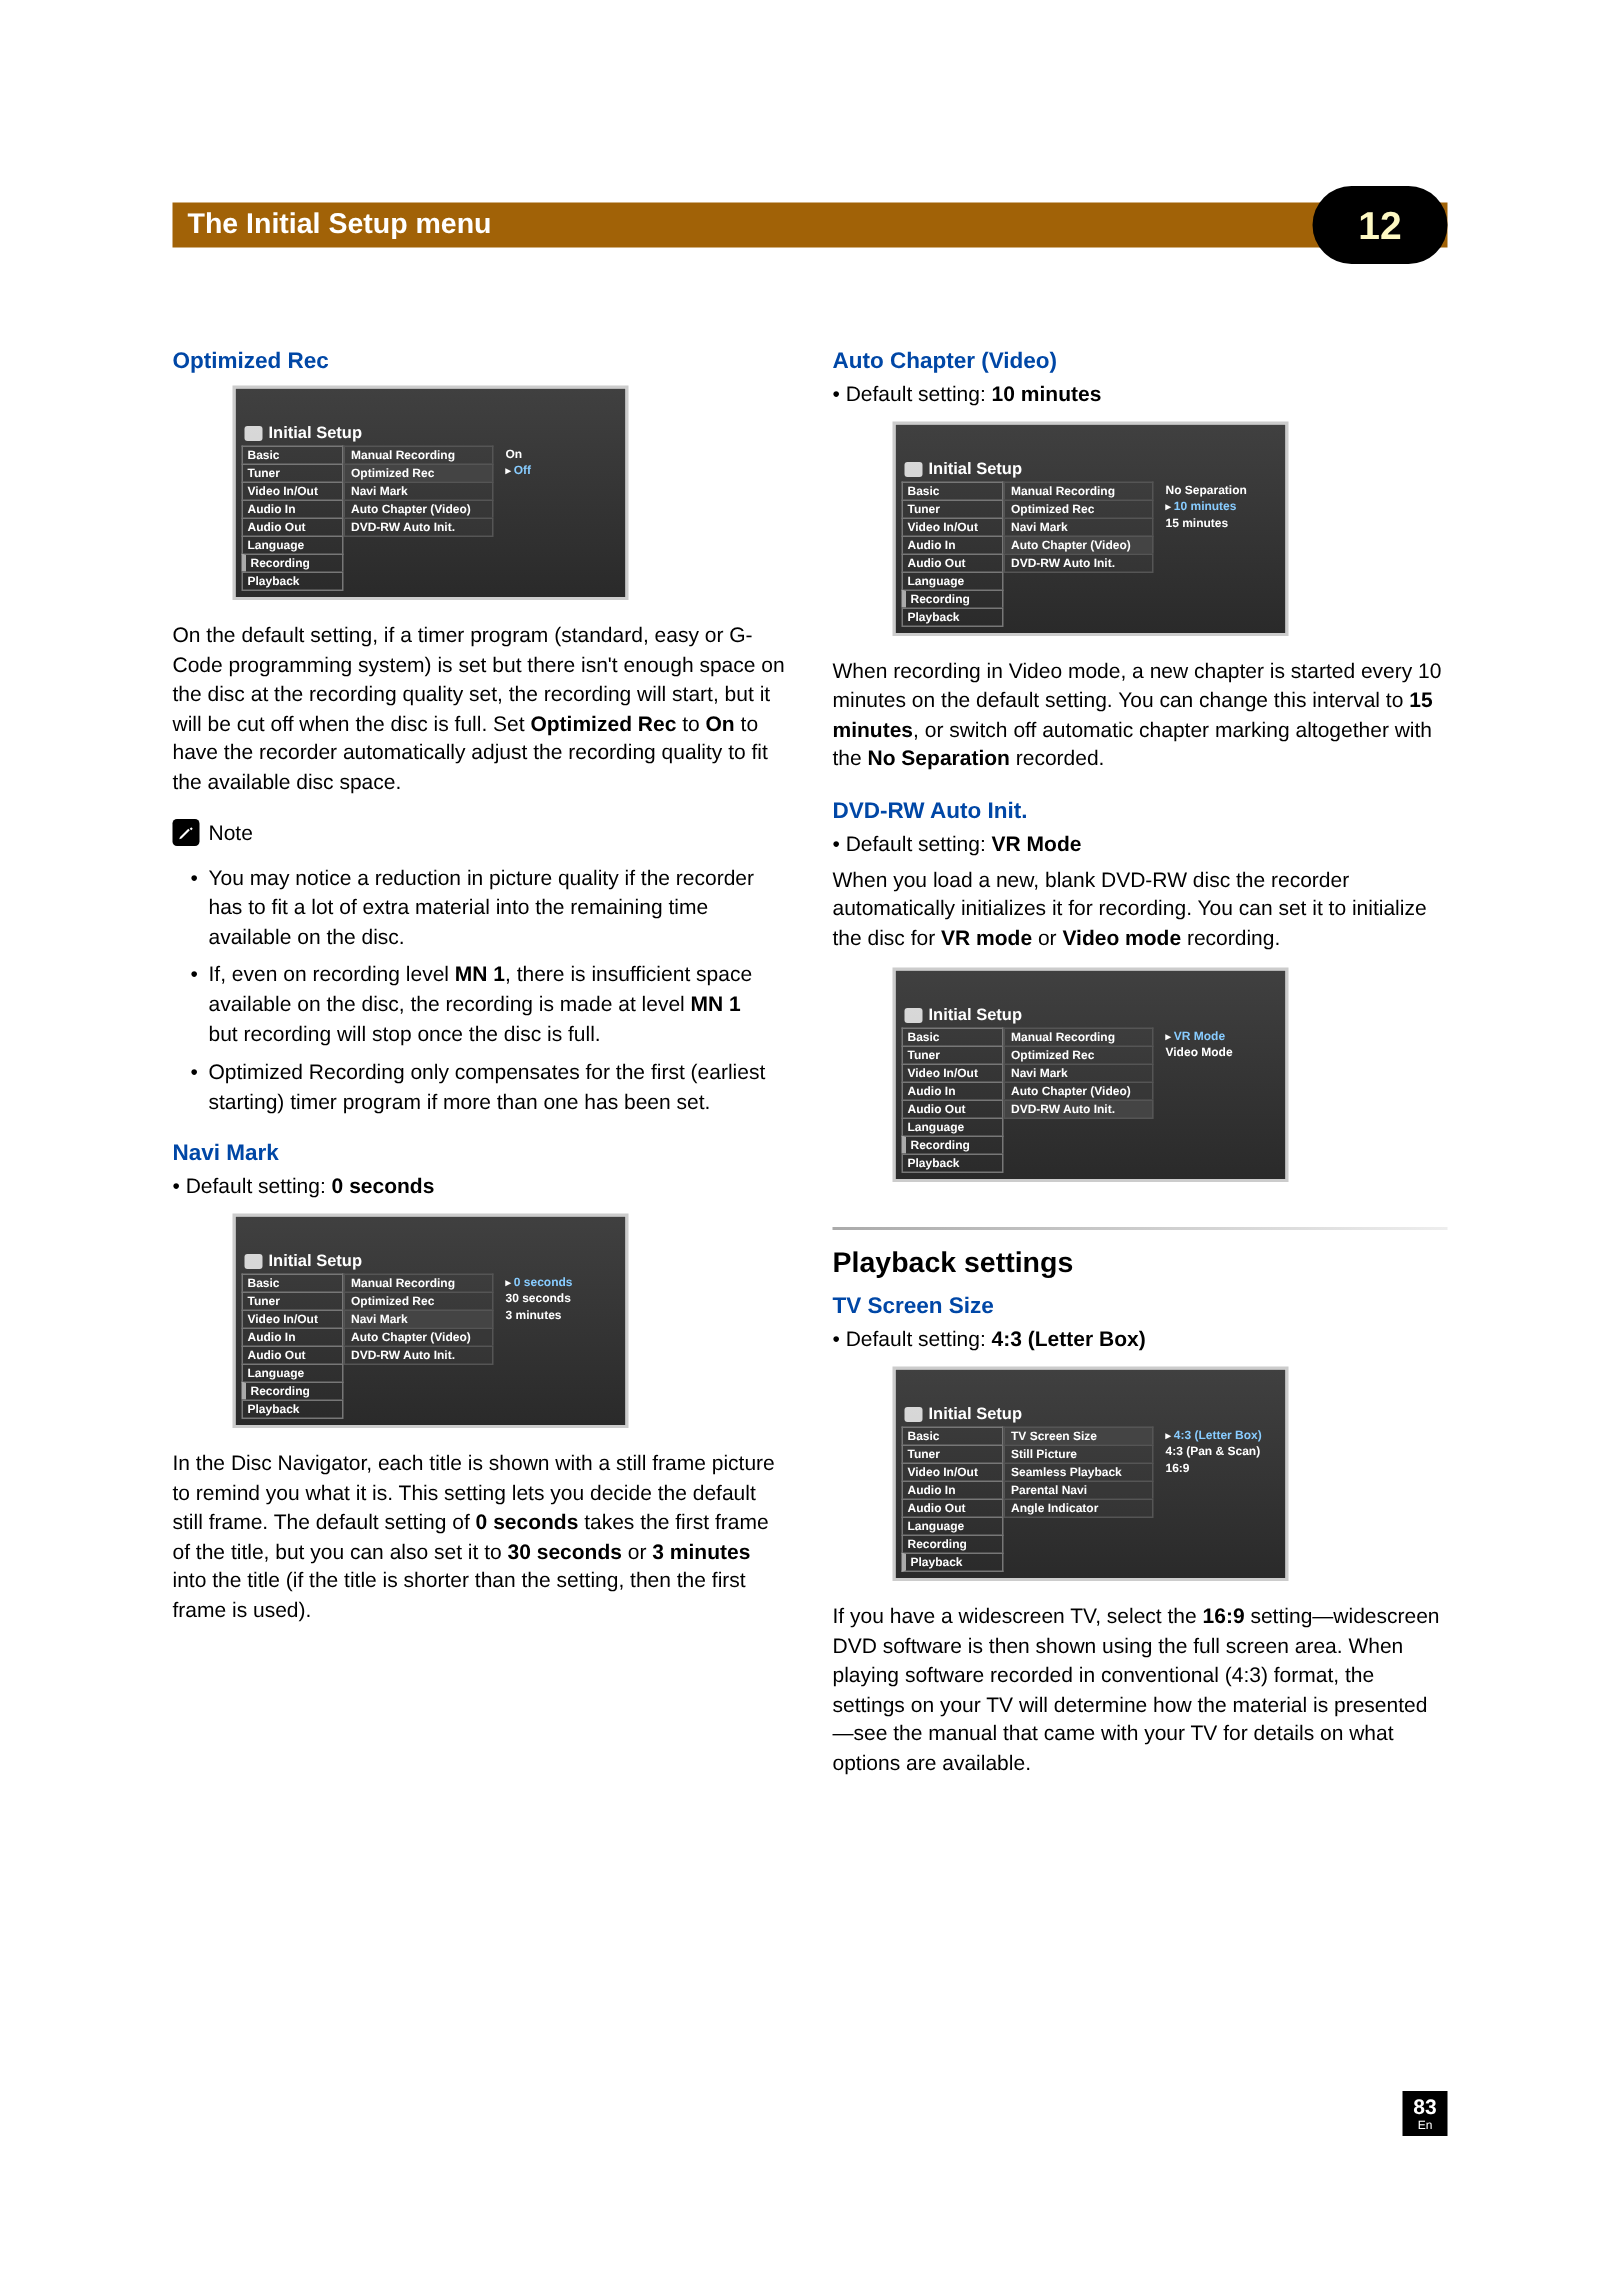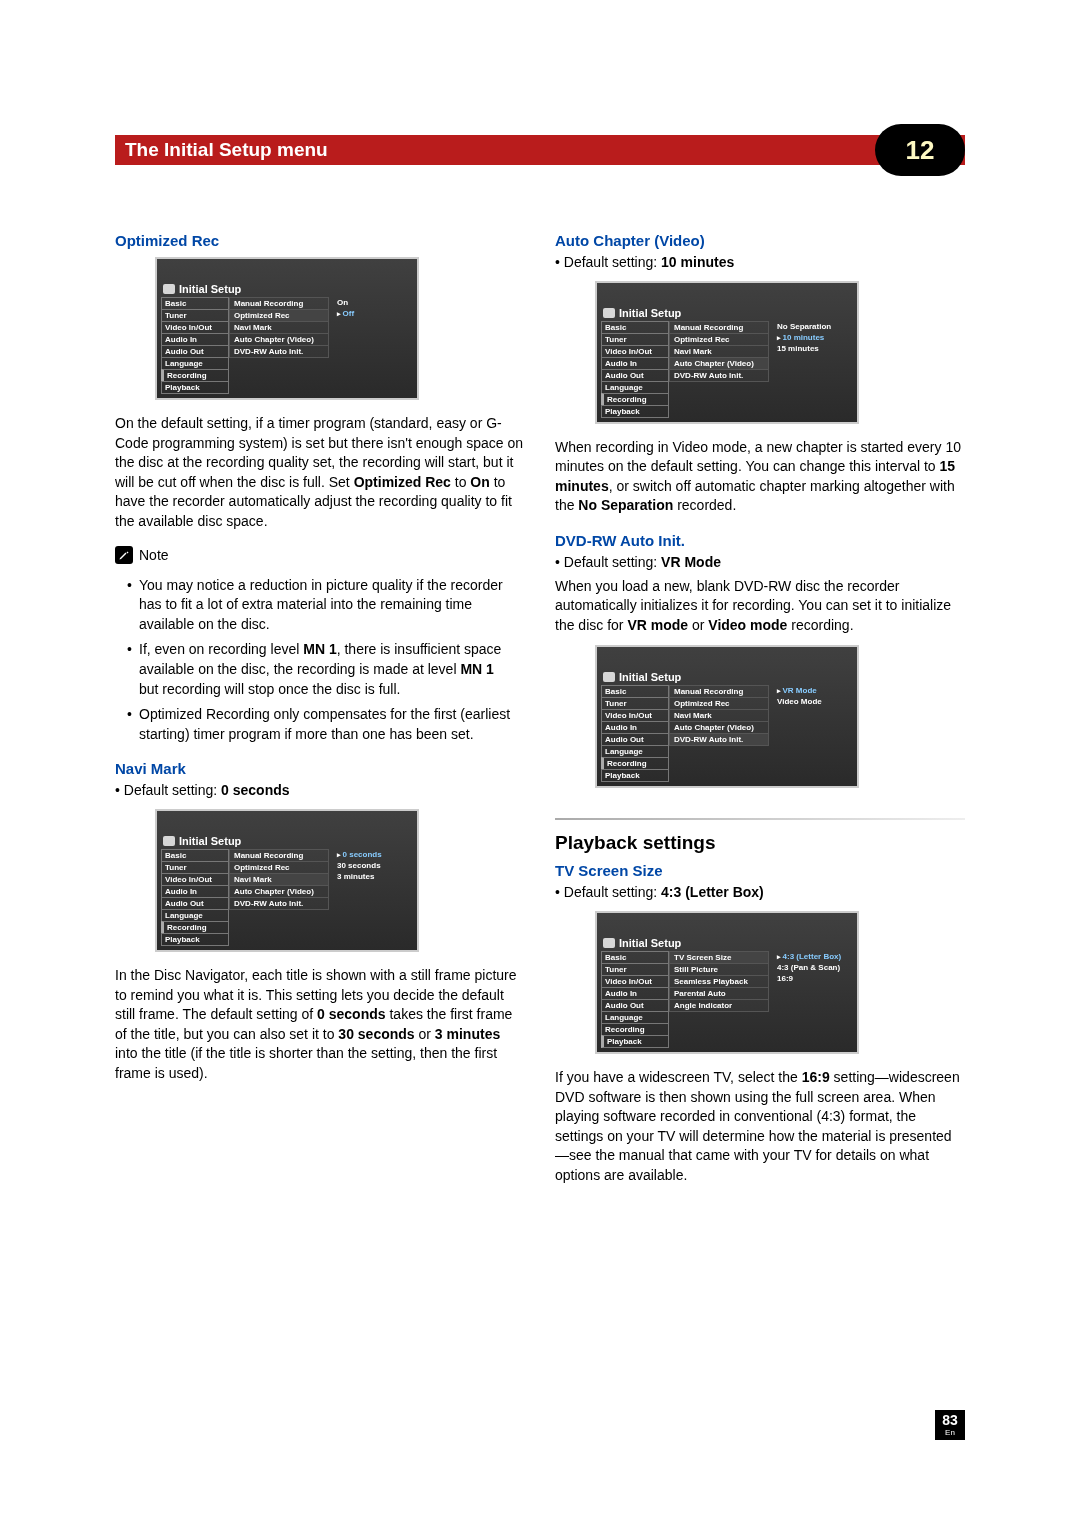--- a/index.html
+++ b/index.html
@@ -11,21 +11,21 @@
     font-family: Arial, Helvetica, sans-serif;
     color: #000;
     position: relative;
   }
   .chapter-bar {
     position: absolute;
     top: 135px;
     left: 115px;
     width: 850px;
     height: 30px;
-    background: #b91c1c;
+    background: #a16207;
     display: flex;
     align-items: center;
     padding-left: 10px;
     box-sizing: border-box;
   }
   .chapter-bar .title {
     color: #fff;
     font-size: 19px;
     font-weight: bold;
   }
@@ -83,21 +83,21 @@
   .setup-panel .midcol span.sel { background:#444;}
   .setup-panel .rightcol { flex:1; display:flex; flex-direction:column; padding-left:4px;}
   .setup-panel .rightcol span { padding:1px 4px; font-weight:bold; font-size:8px; color:#8cf;}
   .setup-panel .rightcol span.sel::before { content:"▸"; color:#fff; font-size:7px; margin-right:2px;}
   .setup-panel .rightcol span.plain { color:#fff; }
   h2.major { font-size:19px; font-weight:bold; margin:24px 0 8px 0; }
   .divider { height:2px; background:linear-gradient(to right,#aaa,#eee); margin-bottom:12px;}
   .page-badge {
     position:absolute;
     right:115px;
-    bottom:88px;
+    bottom:104px;
     width:30px;
     height:30px;
     background:#000;
     color:#fff;
     font-weight:bold;
     font-size:14px;
     display:flex;
     flex-direction:column;
     align-items:center;
     justify-content:center;
@@ -299,21 +299,21 @@
             <span>Audio In</span>
             <span>Audio Out</span>
             <span>Language</span>
             <span>Recording</span>
             <span class="sel">Playback</span>
           </div>
           <div class="midcol">
             <span class="sel">TV Screen Size</span>
             <span>Still Picture</span>
             <span>Seamless Playback</span>
-            <span>Parental Auto</span>
+            <span>Parental Navi</span>
             <span>Angle Indicator</span>
           </div>
           <div class="rightcol">
             <span class="sel">4:3 (Letter Box)</span>
             <span class="plain">4:3 (Pan &amp; Scan)</span>
             <span class="plain">16:9</span>
           </div>
         </div>
       </div>
 

